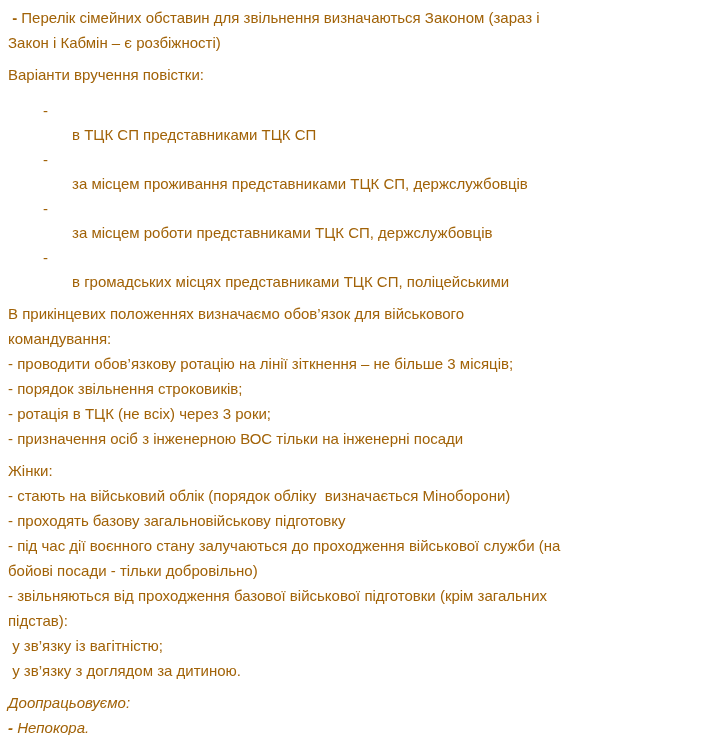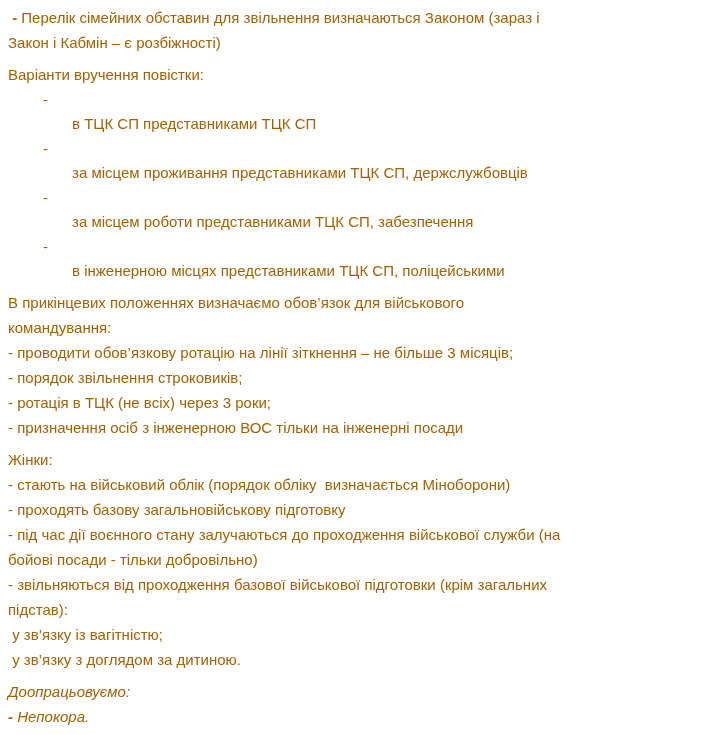--- a/index.html
+++ b/index.html
@@ -18,21 +18,21 @@
     font-size: 15px;
     line-height: 25px;
     color: #a16207;
     background: #ffffff;
   }
   .block {
     margin: 0 0 7px 0;
     white-space: pre-line;
   }
   .heading-block {
-    margin-bottom: 0;
+    margin-bottom: 11px;
   }
   .last {
     margin-bottom: 0;
     font-style: italic;
   }
   .bold-run {
     font-weight: 700;
   }
   .list {
     margin: 0 0 7px 0;
@@ -65,25 +65,25 @@
     <div class="li">
       <span class="li-marker">-</span>
       <span class="li-text">в ТЦК СП представниками ТЦК СП</span>
     </div>
     <div class="li">
       <span class="li-marker">-</span>
       <span class="li-text">за місцем проживання представниками ТЦК СП, держслужбовців</span>
     </div>
     <div class="li">
       <span class="li-marker">-</span>
-      <span class="li-text">за місцем роботи представниками ТЦК СП, забезпечення</span>
+      <span class="li-text">за місцем роботи представниками ТЦК СП, держслужбовців</span>
     </div>
     <div class="li">
       <span class="li-marker">-</span>
-      <span class="li-text">в інженерною місцях представниками ТЦК СП, поліцейськими</span>
+      <span class="li-text">в громадських місцях представниками ТЦК СП, поліцейськими</span>
     </div>
   </div>
 
   <p class="block">В прикінцевих положеннях визначаємо обов’язок для військового
 командування:
 - проводити обов’язкову ротацію на лінії зіткнення – не більше 3 місяців;
 - порядок звільнення строковиків;
 - ротація в ТЦК (не всіх) через 3 роки;
 - призначення осіб з інженерною ВОС тільки на інженерні посади</p>
 

